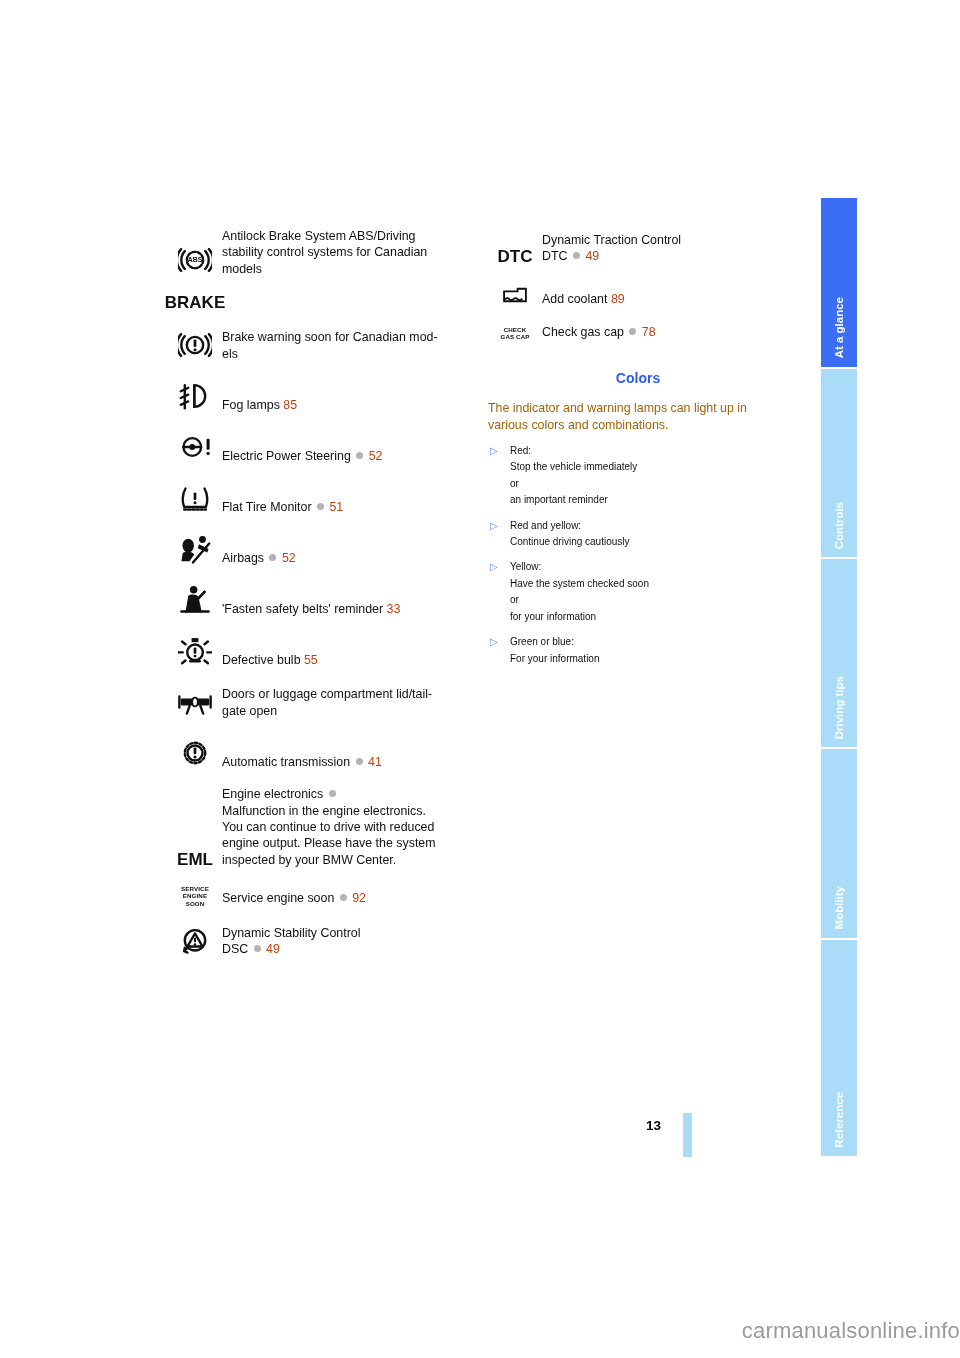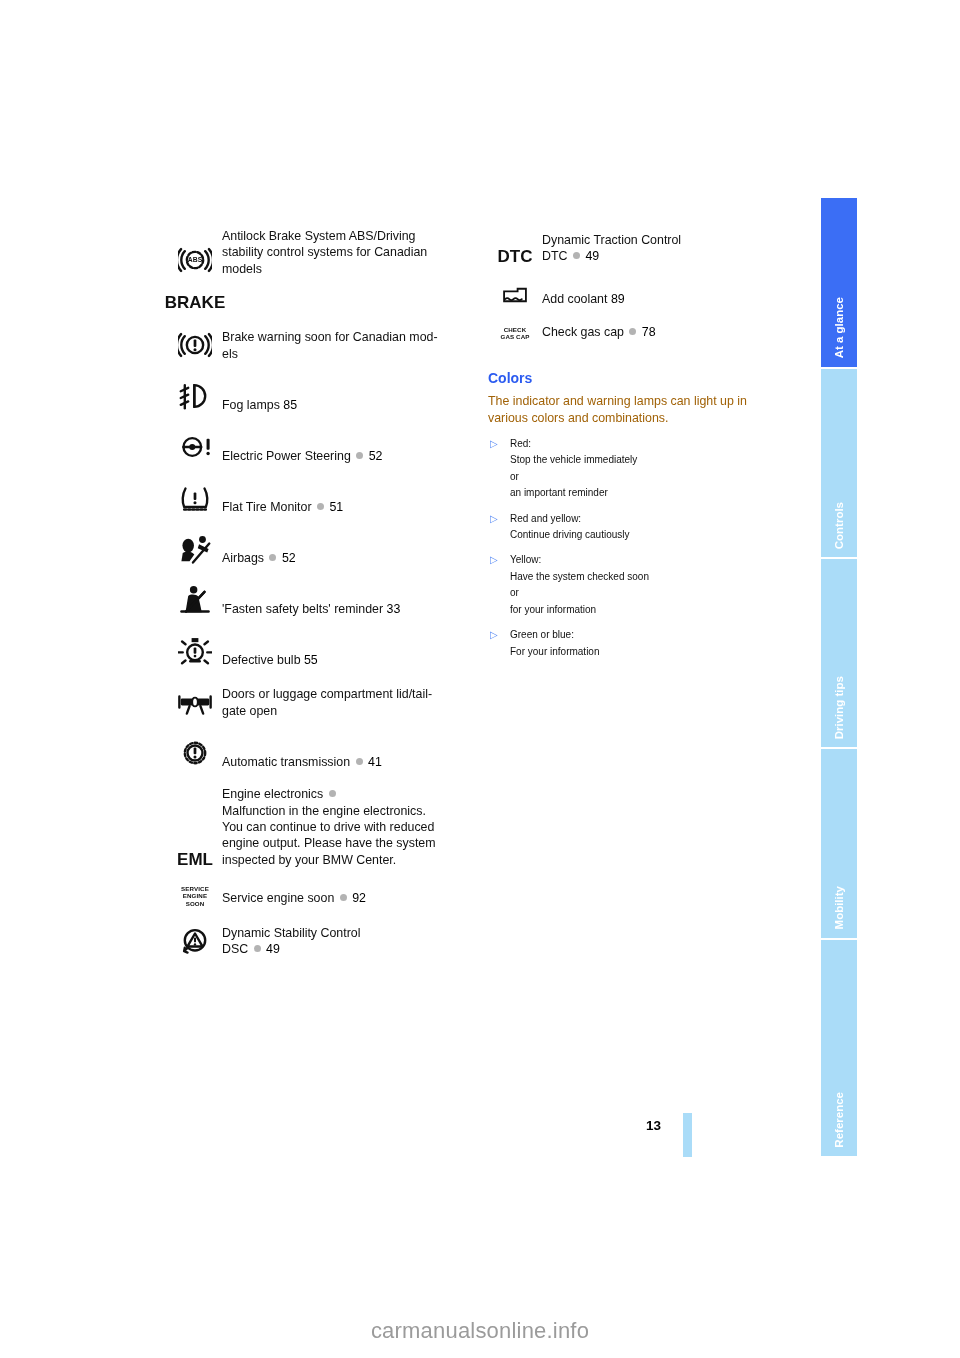--- a/index.html
+++ b/index.html
@@ -78,21 +78,21 @@
     padding-top: 1px;
   }
   .row .text-cell {
     flex: 1;
     font-size: 12.4px;
     line-height: 16.4px;
     color: #111111;
     padding-top: 0px;
   }
   .lnk {
-    color: #000000;
+    color: #c2410c;
   }
   .bullet {
     display: inline-block;
     width: 7px;
     height: 7px;
     border-radius: 50%;
     background: #b3b3b3;
     vertical-align: 1px;
     margin: 0 2px;
   }
@@ -109,21 +109,22 @@
   }
   .txtico.big { font-size: 17px; letter-spacing: 0px; }
   .txtico.tiny { font-size: 6.2px; line-height: 7.2px; letter-spacing: 0.1px; }
 
   
   .sec-head {
     color: #2b5bf0;
     font-size: 14px;
     font-weight: bold;
     margin-top: 30px;
-    margin-bottom: 7px;
+    margin-bottom: 14px;
+    text-align: center;
   }
   .para {
     font-size: 12.4px;
     line-height: 16.4px;
     color: #a16207;
     margin-bottom: 10px;
   }
   .bullist { margin: 0; }
   .bul-row {
     display: flex;
@@ -159,21 +160,21 @@
     top: 1113px;
     width: 9px;
     height: 44px;
     background: #aadcf8;
   }
   .watermark {
     position: absolute;
     left: 0;
     top: 1318px;
     width: 960px;
-    text-align: center;
+    text-align: right;
     font-size: 22px;
     color: #9b9b9b;
     letter-spacing: 0.2px;
   }
 </style>
 </head>
 <body>
 
 <div class="page">
 

